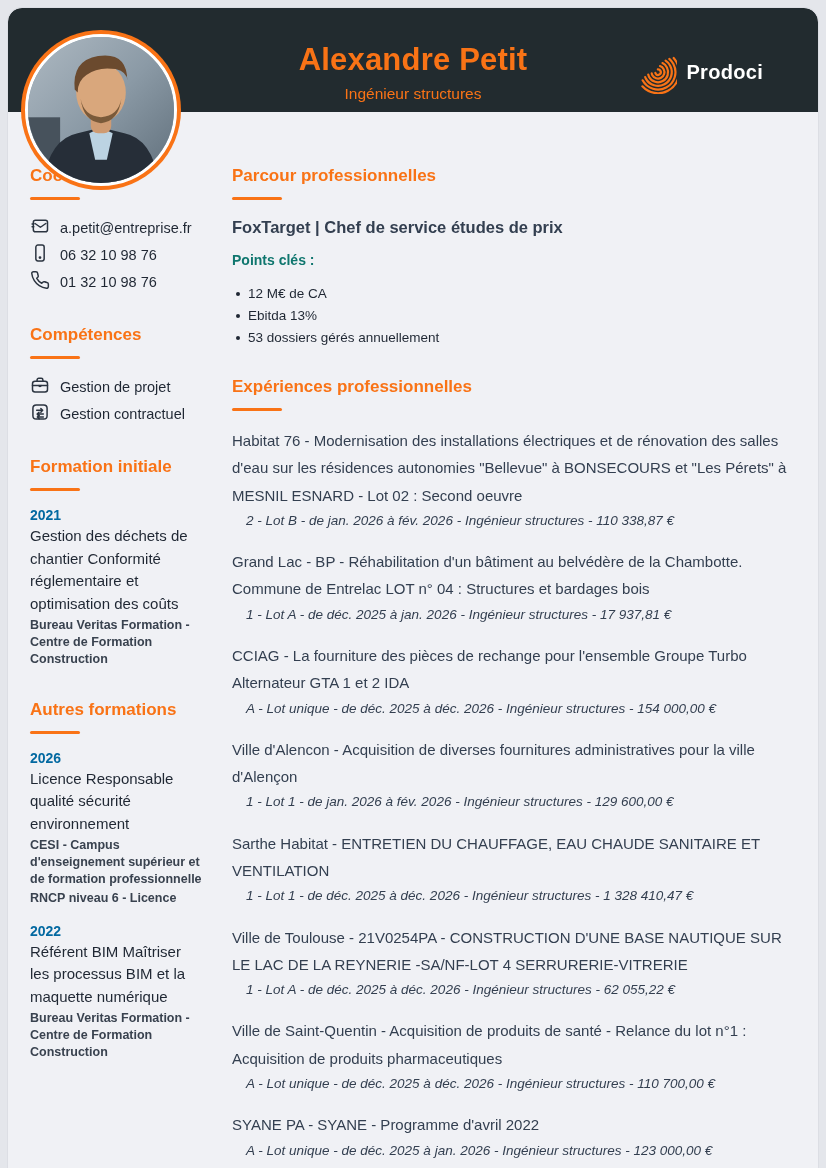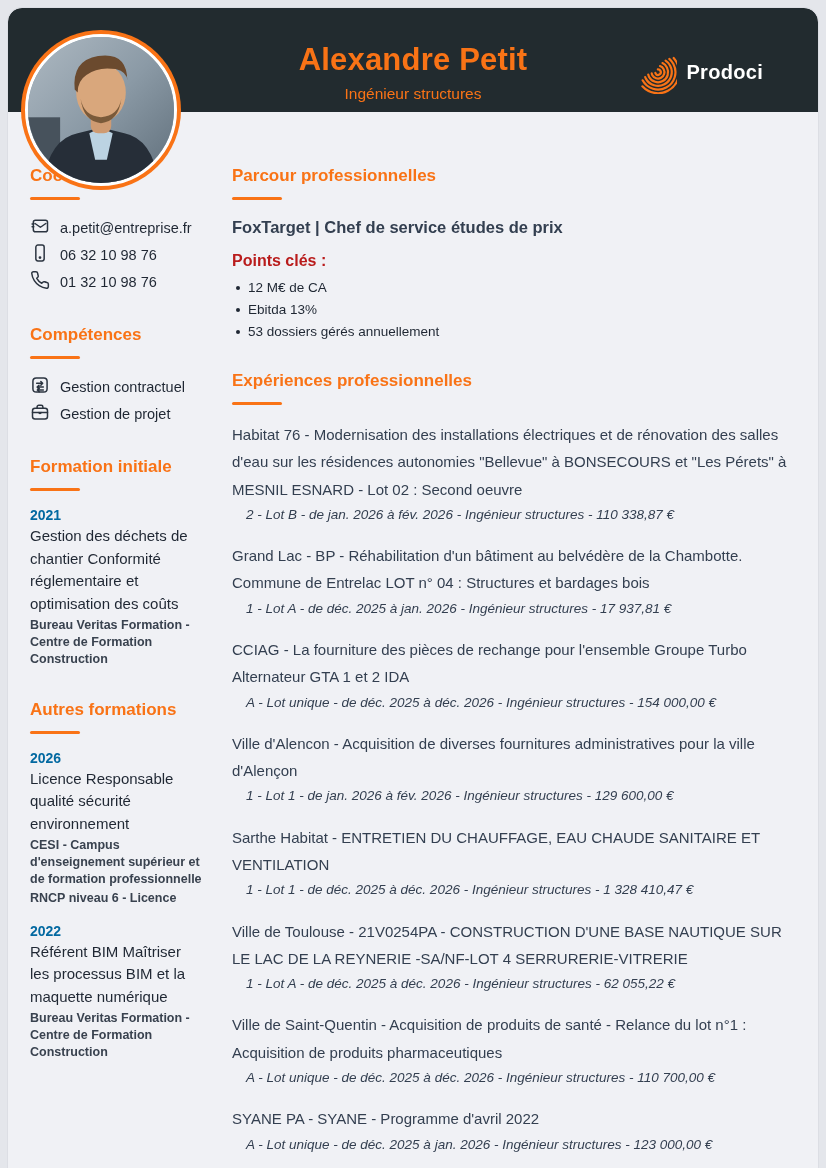--- a/index.html
+++ b/index.html
@@ -127,24 +127,24 @@
     margin-top: 2px;
   }
   
   .company-role {
     font-size: 16.5px;
     font-weight: bold;
     color: #333f50;
     margin: 18px 0 0 0;
   }
   .points-label {
-    font-size: 16px;
-    font-weight: bold;
-    color: #b91c1c;
-    margin: 15px 0 7px 0;
+    font-size: 14px;
+    font-weight: bold;
+    color: #0f766e;
+    margin: 15px 0 15px 0;
   }
   .points-list { list-style: none; }
   .points-list li {
     font-size: 13.5px;
     color: #1f2733;
     line-height: 22px;
     padding-left: 16px;
     position: relative;
   }
   .points-list li::before {
@@ -262,38 +262,38 @@
         </div>
       </section>
 
       <section>
         <h2 class="section-title">Compétences</h2>
         <div class="rule"></div>
         <div class="skill-list">
           <div class="icon-row">
             <span>
               <svg width="20" height="20" viewBox="0 0 24 24" fill="none" stroke-width="1.8" stroke-linecap="round" stroke-linejoin="round">
+                <rect x="3" y="7.5" width="18" height="13" rx="3"></rect>
+                <path d="M8.5 7.5V6a2 2 0 0 1 2-2h3a2 2 0 0 1 2 2v1.5"></path>
+                <path d="M3 12.5h18"></path>
+                <path d="M10.8 12.5a1.2 1.2 0 0 0 2.4 0"></path>
+              </svg>
+            </span>
+            <span>Gestion de projet</span>
+          </div>
+          <div class="icon-row">
+            <span>
+              <svg width="20" height="20" viewBox="0 0 24 24" fill="none" stroke-width="1.8" stroke-linecap="round" stroke-linejoin="round">
                 <rect x="3.5" y="3.5" width="17" height="17" rx="4"></rect>
                 <path d="M8 10h7M13 7.8L15.2 10 13 12.2"></path>
                 <path d="M16 14H9M11 16.2L8.8 14 11 11.8" transform="translate(0 2) scale(1 -1) translate(0 -30)"></path>
                 <path d="M16 14.5H9M10.8 12.4L8.6 14.5 10.8 16.6"></path>
               </svg>
             </span>
             <span>Gestion contractuel</span>
-          </div>
-          <div class="icon-row">
-            <span>
-              <svg width="20" height="20" viewBox="0 0 24 24" fill="none" stroke-width="1.8" stroke-linecap="round" stroke-linejoin="round">
-                <rect x="3" y="7.5" width="18" height="13" rx="3"></rect>
-                <path d="M8.5 7.5V6a2 2 0 0 1 2-2h3a2 2 0 0 1 2 2v1.5"></path>
-                <path d="M3 12.5h18"></path>
-                <path d="M10.8 12.5a1.2 1.2 0 0 0 2.4 0"></path>
-              </svg>
-            </span>
-            <span>Gestion de projet</span>
           </div>
         </div>
       </section>
 
       <section>
         <h2 class="section-title">Formation initiale</h2>
         <div class="rule"></div>
         <div class="edu-entry">
           <div class="edu-year">2021</div>
           <div class="edu-title">Gestion des déchets de chantier Conformité réglementaire et optimisation des coûts</div>

